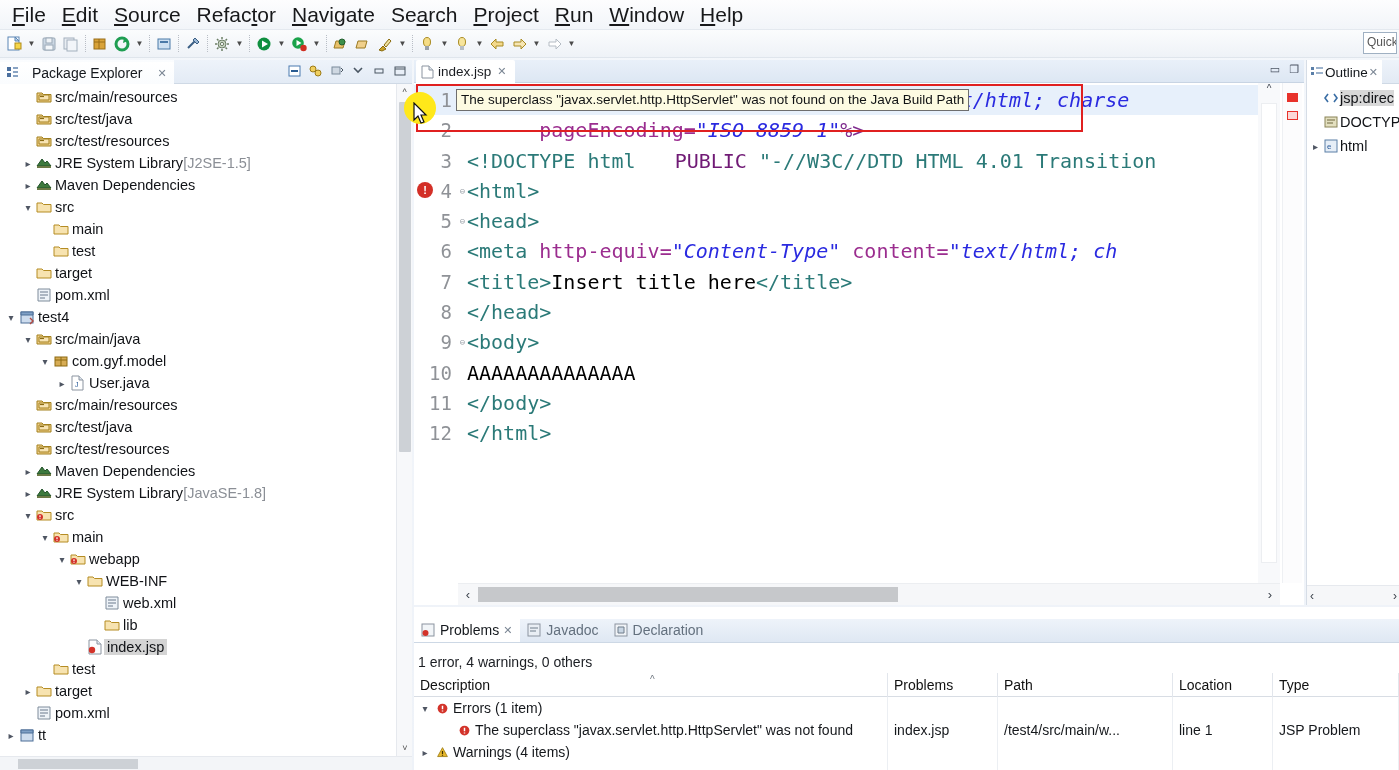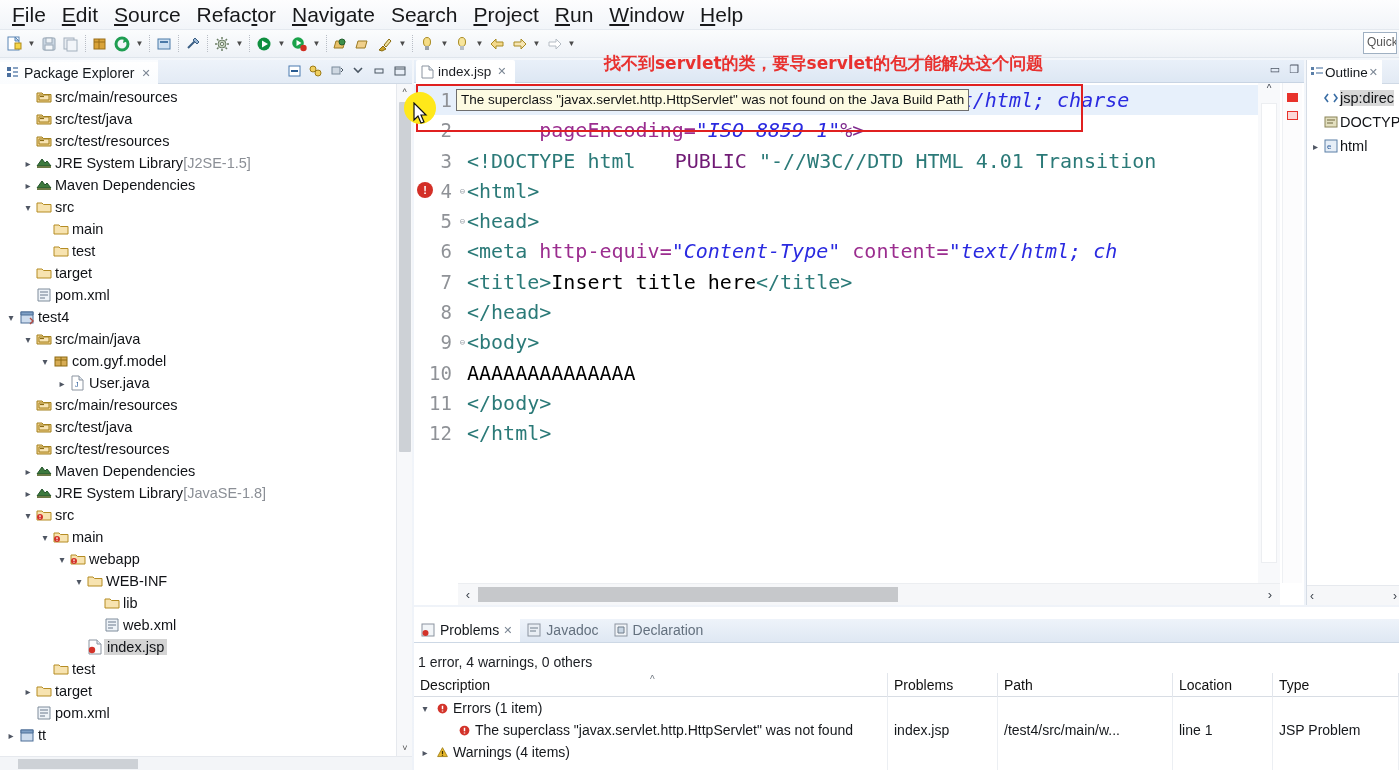--- a/index.html
+++ b/index.html
@@ -65,21 +65,21 @@
     position: absolute; left: 0; top: 60px; width: 412px; height: 710px;
     background: #fff;
   }
   .pe-tabstrip {
     position: relative; height: 24px;
     background: linear-gradient(#eef3fa, #e3ebf5);
     border-bottom: 1px solid #cfd9e5;
   }
   .pe-tab {
     position: absolute; left: 0; top: 0; height: 24px;
-    display: flex; align-items: center; gap: 4px;
+    display: flex; align-items: center; gap: 12px;
     padding: 0 7px 0 6px;
     background: linear-gradient(#ffffff, #fafcfe);
     border-top: 2px solid #f7a41d00;
     font-size: 14px; color: #14181d;
   }
   .pe-tab .closex { font-size: 11px; color: #7b8694; margin-left: 3px; }
   .pe-tools {
     position: absolute; right: 4px; top: 2px;
     display: flex; align-items: center; gap: 4px;
   }
@@ -763,34 +763,34 @@
             <svg width="16" height="16" viewBox="0 0 16 16">
               <path d="M1 4 h5 l1.5 1.5 H15 V13 H1 Z" fill="#f7e3b0" stroke="#b58c23"></path>
             </svg>
           </span>
           <span class="tlabel">WEB-INF</span>
         </div>
         <div class="trow" style="padding-left: 89px;">
           <span class="tw"></span>
           <span class="ticon">
             <svg width="16" height="16" viewBox="0 0 16 16">
-              <path d="M1 4 h5 l1.5 1.5 H15 V13 H1 Z" fill="#f7e3b0" stroke="#b58c23"></path>
-            </svg>
-          </span>
-          <span class="tlabel">lib</span>
-        </div>
-        <div class="trow" style="padding-left: 89px;">
-          <span class="tw"></span>
-          <span class="ticon">
-            <svg width="16" height="16" viewBox="0 0 16 16">
               <path d="M2 2 h12 v12 H2 Z" fill="#eef3f8" stroke="#7f8c9b"></path>
               <path d="M4 5 h8 M4 8 h8 M4 11 h5" stroke="#6a7b8c" stroke-width="1.1"></path>
             </svg>
           </span>
           <span class="tlabel">web.xml</span>
+        </div>
+        <div class="trow" style="padding-left: 89px;">
+          <span class="tw"></span>
+          <span class="ticon">
+            <svg width="16" height="16" viewBox="0 0 16 16">
+              <path d="M1 4 h5 l1.5 1.5 H15 V13 H1 Z" fill="#f7e3b0" stroke="#b58c23"></path>
+            </svg>
+          </span>
+          <span class="tlabel">lib</span>
         </div>
         <div class="trow sel" style="padding-left: 72px;">
           <span class="tw"></span>
           <span class="ticon">
             <svg width="16" height="16" viewBox="0 0 16 16">
               <path d="M2 1 h8 l4 4 v10 H2 Z" fill="#fdfdfd" stroke="#8b94a0"></path>
               <path d="M10 1 v4 h4" fill="#e4eaf1" stroke="#8b94a0"></path>
               <circle cx="5" cy="11" r="3.2" fill="#d3332a"></circle>
             </svg>
           </span>
@@ -880,21 +880,20 @@
         <div class="l">‹</div>
         <div class="thumb"></div>
         <div class="r">›</div>
       </div>
     </div>
   </div>
 
   <div class="tooltip">The superclass "javax.servlet.http.HttpServlet" was not found on the Java Build Path</div>
 
   <div class="anno-box"></div>
-  <div class="anno-text">找不到servlet的类，要导servlet的包才能解决这个问题</div>
   <div class="cursor-highlight"></div>
   <div class="cursor-arrow">
     <svg width="17" height="24" viewBox="0 0 17 24">
       <path d="M1 1 L1 18 L5 14 L8 21 L11 20 L8 13 L13 13 Z" fill="#ffffff" stroke="#111111" stroke-width="1.2"></path>
     </svg>
   </div>
 
   <div class="outline-view">
     <div class="ol-tabstrip">
       <div class="ol-tab">

